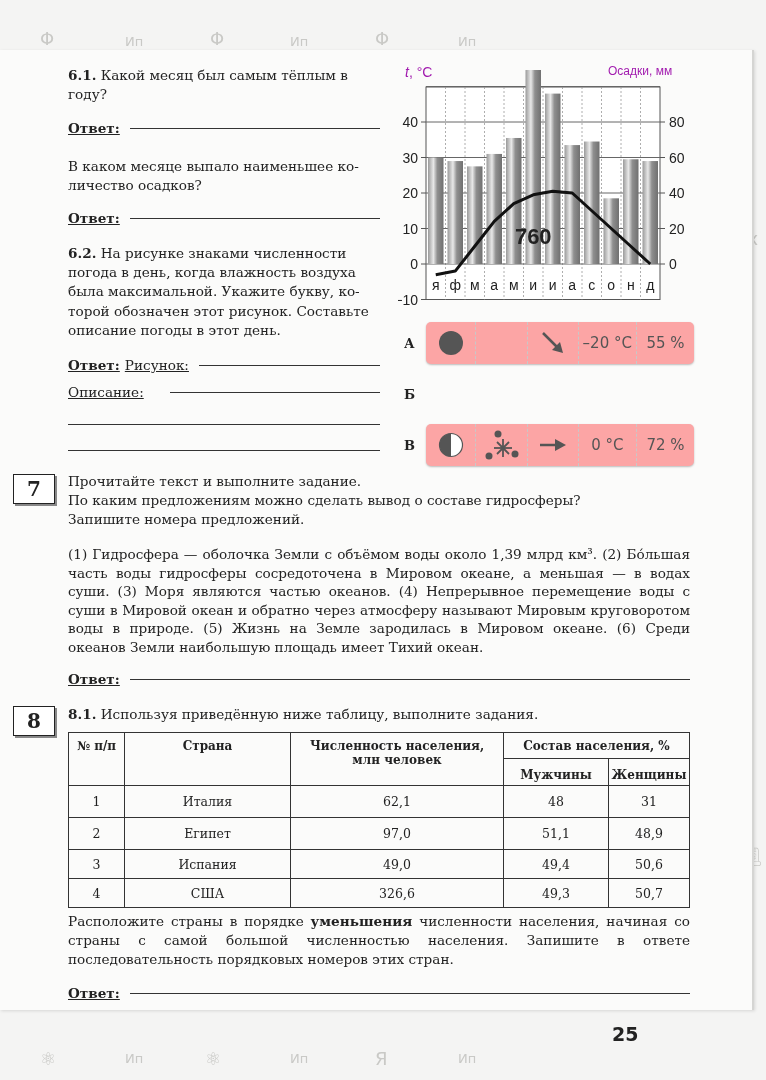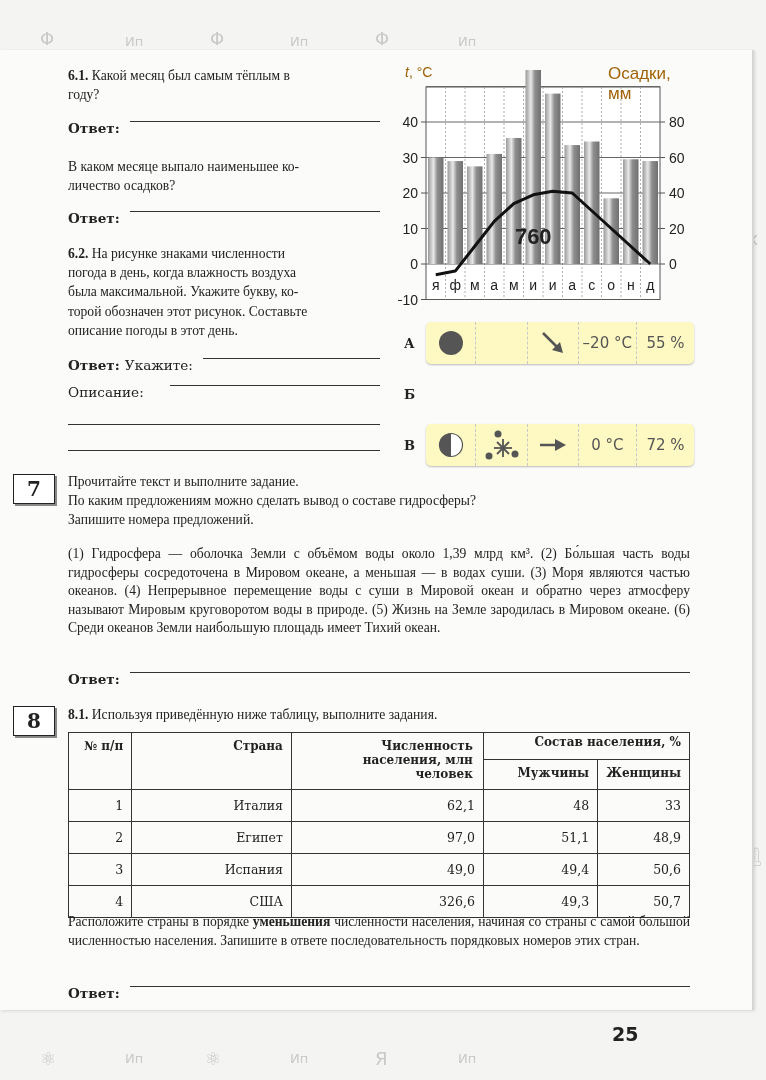--- a/index.html
+++ b/index.html
@@ -1,38 +1,38 @@
 <!DOCTYPE html>
 <html><head>
 <meta charset="utf-8">
 <style>
   html,body{margin:0;padding:0;}
   body{width:766px;height:1080px;position:relative;background:#f4f4f3;overflow:hidden;font-family:"DejaVu Serif","Liberation Serif",serif;color:#222;}
   .page{position:absolute;left:0;top:50px;width:752px;height:960px;background:#fbfbfa;border-right:2px solid #d5d5d3;box-shadow:1px 1px 3px rgba(0,0,0,0.12);}
   .deco{position:absolute;color:#c9c9c6;font-family:"DejaVu Sans",sans-serif;font-size:18px;line-height:1;}
   .abs{position:absolute;}
-  .q{font-size:13.6px;line-height:19.2px;text-align:justify;font-family:Liberation Serif, serif;}
+  .q{font-size:13.6px;line-height:19.2px;text-align:justify;}
   .q b{font-weight:bold;}
-  .answer-row{position:absolute;display:flex;align-items:flex-start;font-size:13.6px;}
+  .answer-row{position:absolute;display:flex;align-items:center;font-size:13.6px;text-decoration:underline;}
   .answer-label{font-weight:bold;white-space:nowrap;}
   .answer-line{border-bottom:1px solid #333;height:1px;margin-left:10px;flex:1;}
   .task-box{position:absolute;left:13px;width:40px;height:28px;border:1.5px solid #222;background:#fff;display:flex;align-items:center;justify-content:center;font-weight:bold;font-size:20px;font-family:"DejaVu Serif",serif;box-shadow:2px 2px 0 #888;}
   
   .chart{position:absolute;left:398px;top:62px;width:300px;height:250px;font-family:"Liberation Sans","DejaVu Sans",sans-serif;}
   .chart svg{position:absolute;left:0;top:0;}
-  .chart .lbl{position:absolute;font-size:14px;color:#a16207;}
+  .chart .lbl{position:absolute;font-size:14px;color:#a21caf;}
   
   .wx-row{position:absolute;left:404px;width:290px;height:44px;display:flex;align-items:center;}
   .wx-letter{width:20px;font-weight:bold;font-size:13px;font-family:"DejaVu Serif",serif;}
-  .wx-card{position:absolute;left:22px;width:268px;height:42px;background:#fef9c3;border-radius:5px;box-shadow:0 1px 2px rgba(0,0,0,0.25);display:flex;}
+  .wx-card{position:absolute;left:22px;width:268px;height:42px;background:#fca5a5;border-radius:5px;box-shadow:0 1px 2px rgba(0,0,0,0.25);display:flex;}
   .wx-cell{border-right:1px dashed #c8c8c8;display:flex;align-items:center;justify-content:center;font-family:"DejaVu Sans",sans-serif;font-size:15px;color:#555;}
   .wx-cell:last-child{border-right:none;}
   
   table.pop{position:absolute;left:68px;top:732px;width:622px;border-collapse:collapse;font-size:12.5px;font-family:"DejaVu Serif",serif;}
-  table.pop td, table.pop th{border:1px solid #333;text-align:right;padding:8px;}
+  table.pop td, table.pop th{border:1px solid #333;text-align:center;padding:0;}
   table.pop th{font-weight:bold;font-size:12px;vertical-align:top;padding-top:6px;}
   table.pop th.sub{padding-top:6px;vertical-align:middle;}
   .page-num{position:absolute;left:612px;top:1023px;font-family:"DejaVu Sans",sans-serif;font-weight:bold;font-size:19px;color:#222;text-align:right;}
 </style>
 </head>
 <body>
 
 <div>
   <span class="deco" style="left:40px;top:30px;">Φ</span>
   <span class="deco" style="left:125px;top:35px;font-size:13px;">Ип</span>
@@ -79,21 +79,21 @@
 <div class="abs q" style="left:68px;top:244px;width:312px;">
   <b>6.2.</b>
   <span>На рисунке знаками численности</span><br>
   <span>погода в день, когда влажность воздуха</span><br>
   <span>была максимальной. Укажите букву, ко-</span><br>
   <span>торой обозначен этот рисунок. Составьте</span><br>
   <span>описание погоды в этот день.</span>
 </div>
 <div class="answer-row" style="left:68px;top:357px;width:312px;">
   <span class="answer-label">Ответ:</span>
-  <span style="margin-left:5px;">Укажите:</span>
+  <span style="margin-left:5px;">Рисунок:</span>
   <span class="answer-line"></span>
 </div>
 <div class="answer-row" style="left:68px;top:384px;width:312px;">
   <span>Описание:</span>
   <span class="answer-line" style="margin-left:26px;"></span>
 </div>
 <div class="abs" style="left:68px;top:424px;width:312px;border-bottom:1px solid #333;"></div>
 <div class="abs" style="left:68px;top:450px;width:312px;border-bottom:1px solid #333;"></div>
 
 <div class="chart">
@@ -167,21 +167,21 @@
       <text x="154.75" y="228" text-anchor="middle" font-size="14" font-family="Liberation Sans, sans-serif" fill="#222">и</text>
       <text x="174.25" y="228" text-anchor="middle" font-size="14" font-family="Liberation Sans, sans-serif" fill="#222">а</text>
       <text x="193.75" y="228" text-anchor="middle" font-size="14" font-family="Liberation Sans, sans-serif" fill="#222">с</text>
       <text x="213.25" y="228" text-anchor="middle" font-size="14" font-family="Liberation Sans, sans-serif" fill="#222">о</text>
       <text x="232.75" y="228" text-anchor="middle" font-size="14" font-family="Liberation Sans, sans-serif" fill="#222">н</text>
       <text x="252.25" y="228" text-anchor="middle" font-size="14" font-family="Liberation Sans, sans-serif" fill="#222">д</text>
       <polyline points="37.75,212.65 57.25,209.1 76.75,184.25 96.25,159.4 115.75,141.65 135.25,132.775 154.75,129.22500000000002 174.25,131 193.75,148.75 213.25,166.5 232.75,184.25 252.25,202" fill="none" stroke="#111" stroke-width="3" stroke-linejoin="round"></polyline>
       <text x="135.25" y="182" text-anchor="middle" font-size="22" font-weight="bold" font-family="Liberation Sans, sans-serif" fill="#222">760</text>
     </svg>
   <span class="lbl" style="left:7px;top:2px;"><i>t</i>, °C</span>
-  <span class="lbl" style="left:210px;top:2px;font-size:17px;">Осадки, мм</span>
+  <span class="lbl" style="left:210px;top:2px;font-size:12px;">Осадки, мм</span>
 </div>
 
 <div id="wx-container">
     <div class="wx-row" style="top: 321px;">
       <span class="wx-letter">А</span>
       <div class="wx-card">
         <div class="wx-cell" style="width:50px;">
           <svg width="26" height="26">
             <circle cx="13" cy="13" r="12" fill="#555"></circle>
           </svg>
@@ -264,21 +264,21 @@
       <th class="sub" style="width:104px;">Мужчины</th>
       <th class="sub">Женщины</th>
     </tr>
   </thead>
   <tbody id="pop-body">
       <tr style="height: 32px;">
         <td>1</td>
         <td>Италия</td>
         <td>62,1</td>
         <td>48</td>
-        <td>33</td>
+        <td>31</td>
       </tr>
       <tr style="height: 32px;">
         <td>2</td>
         <td>Египет</td>
         <td>97,0</td>
         <td>51,1</td>
         <td>48,9</td>
       </tr>
       <tr style="height: 29px;">
         <td>3</td>

